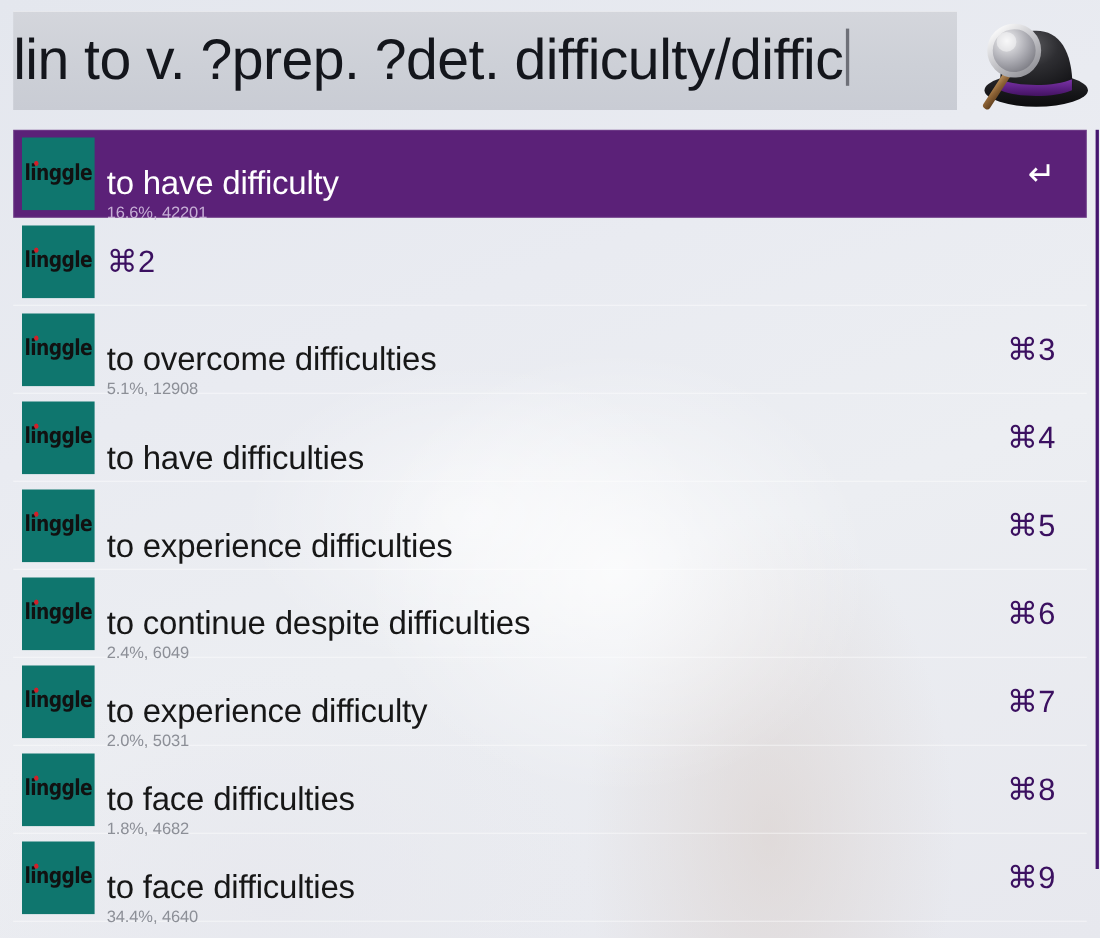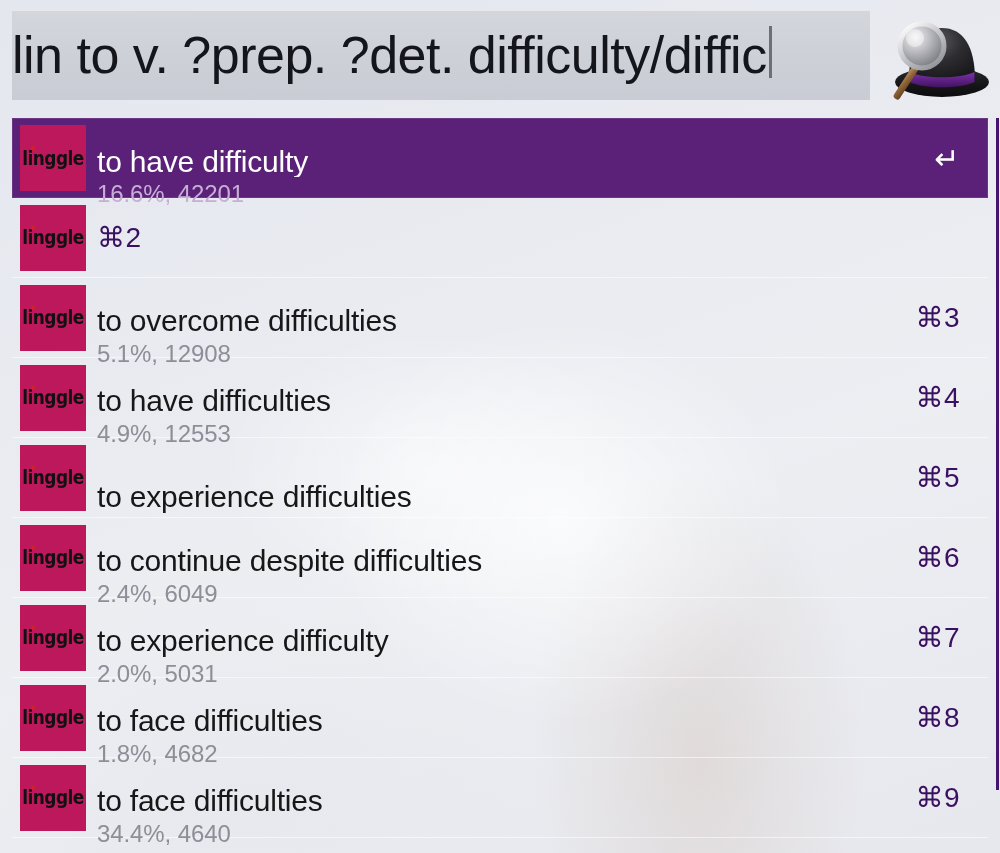--- a/index.html
+++ b/index.html
@@ -89,21 +89,21 @@
   .result-row.selected {
     background: #5b2178;
     border-bottom: none;
     box-shadow: inset 0 0 0 1px rgba(255,255,255,0.10);
   }
   .row-icon {
     width: 66px;
     height: 66px;
     margin-left: 8px;
     margin-right: 11px;
-    background: #be185d;
+    background: #0f766e;
     flex: 0 0 auto;
     display: flex;
     align-items: center;
     justify-content: center;
     overflow: hidden;
   }
   .linggle-logo {
     font-family: "DejaVu Sans", sans-serif;
     font-weight: bold;
     font-size: 17px;
@@ -137,21 +137,21 @@
     letter-spacing: -0.2px;
     white-space: nowrap;
     overflow: hidden;
     margin-top: 39px;
   }
   .selected .row-title {
     color: #ffffff;
     font-weight: 500;
   }
   .row-sub {
-    font-size: 24px;
+    font-size: 15px;
     color: #8c8f97;
     line-height: 1.25;
     margin-top: 2px;
     letter-spacing: -0.1px;
     white-space: nowrap;
   }
   .selected .row-sub {
     color: #c6aed5;
   }
   .row-shortcut {
@@ -273,21 +273,20 @@
       </div>
       <div class="row-shortcut">⌘3</div>
     </div>
 
     <div class="result-row">
       <div class="row-icon">
         <span class="linggle-logo">linggle<span class="dot"></span></span>
       </div>
       <div class="row-text">
         <div class="row-title">to have difficulties</div>
-        <div class="row-sub">4.9%, 12553</div>
       </div>
       <div class="row-shortcut">⌘4</div>
     </div>
 
     <div class="result-row">
       <div class="row-icon">
         <span class="linggle-logo">linggle<span class="dot"></span></span>
       </div>
       <div class="row-text">
         <div class="row-title">to experience difficulties</div>

